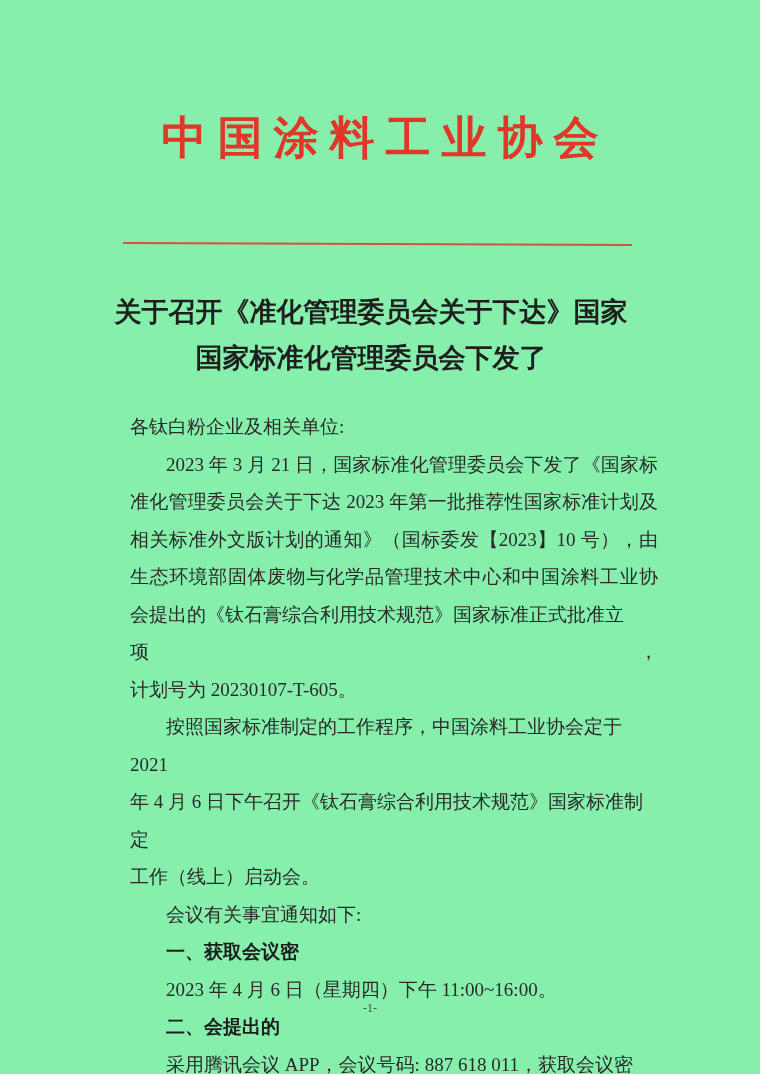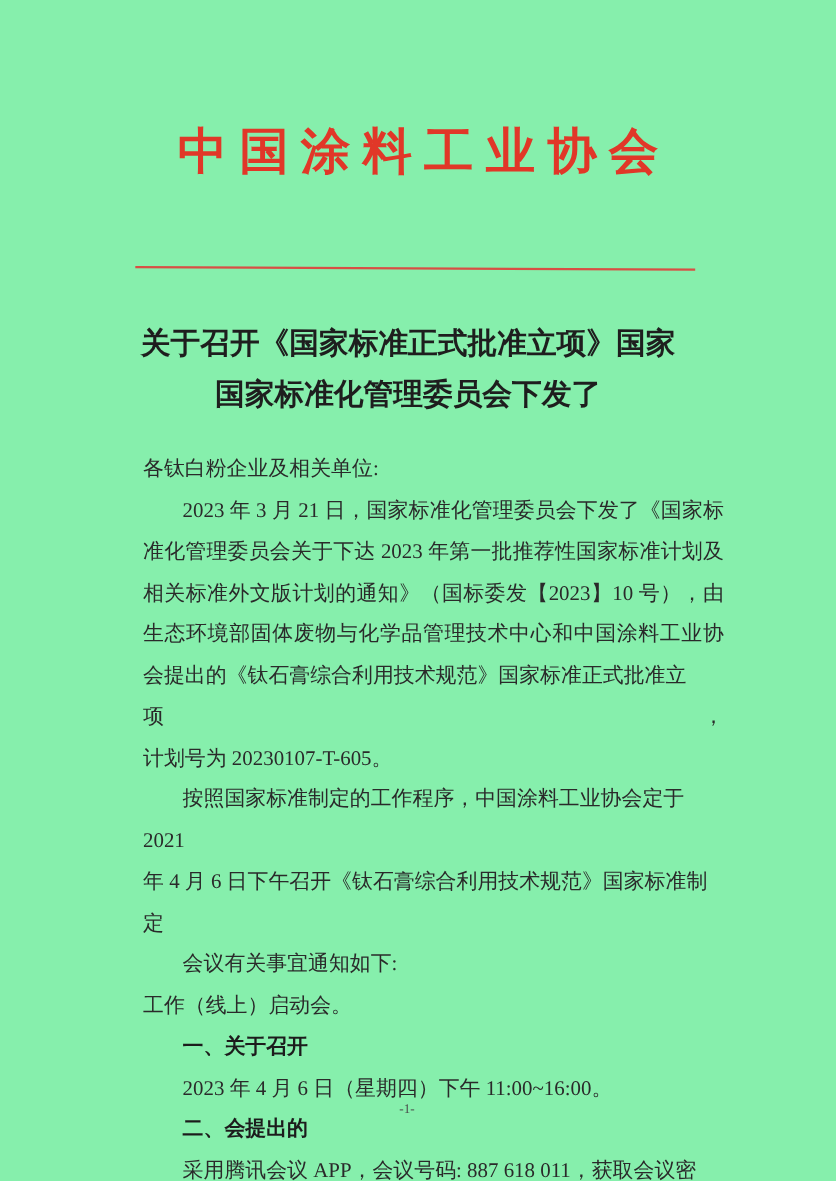--- a/index.html
+++ b/index.html
@@ -80,37 +80,37 @@
 </head>
 <body>
 
 <div class="page">
 
   <div class="org-header">中国涂料工业协会</div>
 
   <div class="red-divider"></div>
 
   <div class="doc-title">
-    <div>关于召开《国家标准正式批准立项》国家</div>
+    <div>关于召开《准化管理委员会关于下达》国家</div>
     <div>国家标准化管理委员会下发了</div>
   </div>
 
   <div class="body-text">
     <div class="line">各钛白粉企业及相关单位:</div>
     <div class="line indent fill">2023 年 3 月 21 日，国家标准化管理委员会下发了《国家标</div>
     <div class="line fill">准化管理委员会关于下达 2023 年第一批推荐性国家标准计划及</div>
     <div class="line fill">相关标准外文版计划的通知》（国标委发【2023】10 号），由</div>
     <div class="line fill">生态环境部固体废物与化学品管理技术中心和中国涂料工业协</div>
     <div class="line fill">会提出的《钛石膏综合利用技术规范》国家标准正式批准立项，</div>
     <div class="line">计划号为 20230107-T-605。</div>
     <div class="line indent fill">按照国家标准制定的工作程序，中国涂料工业协会定于 2021</div>
     <div class="line fill">年 4 月 6 日下午召开《钛石膏综合利用技术规范》国家标准制定</div>
+    <div class="line">工作（线上）启动会。</div>
     <div class="line indent">会议有关事宜通知如下:</div>
-    <div class="line">工作（线上）启动会。</div>
-    <div class="line indent heading">一、关于召开</div>
+    <div class="line indent heading">一、获取会议密</div>
     <div class="line indent">2023 年 4 月 6 日（星期四）下午 11:00~16:00。</div>
     <div class="line indent heading">二、会提出的</div>
     <div class="line indent">采用腾讯会议 APP，会议号码: 887 618 011，获取会议密</div>
   </div>
 
   <div class="page-number">-1-</div>
 
 </div>
 
 </body></html>

